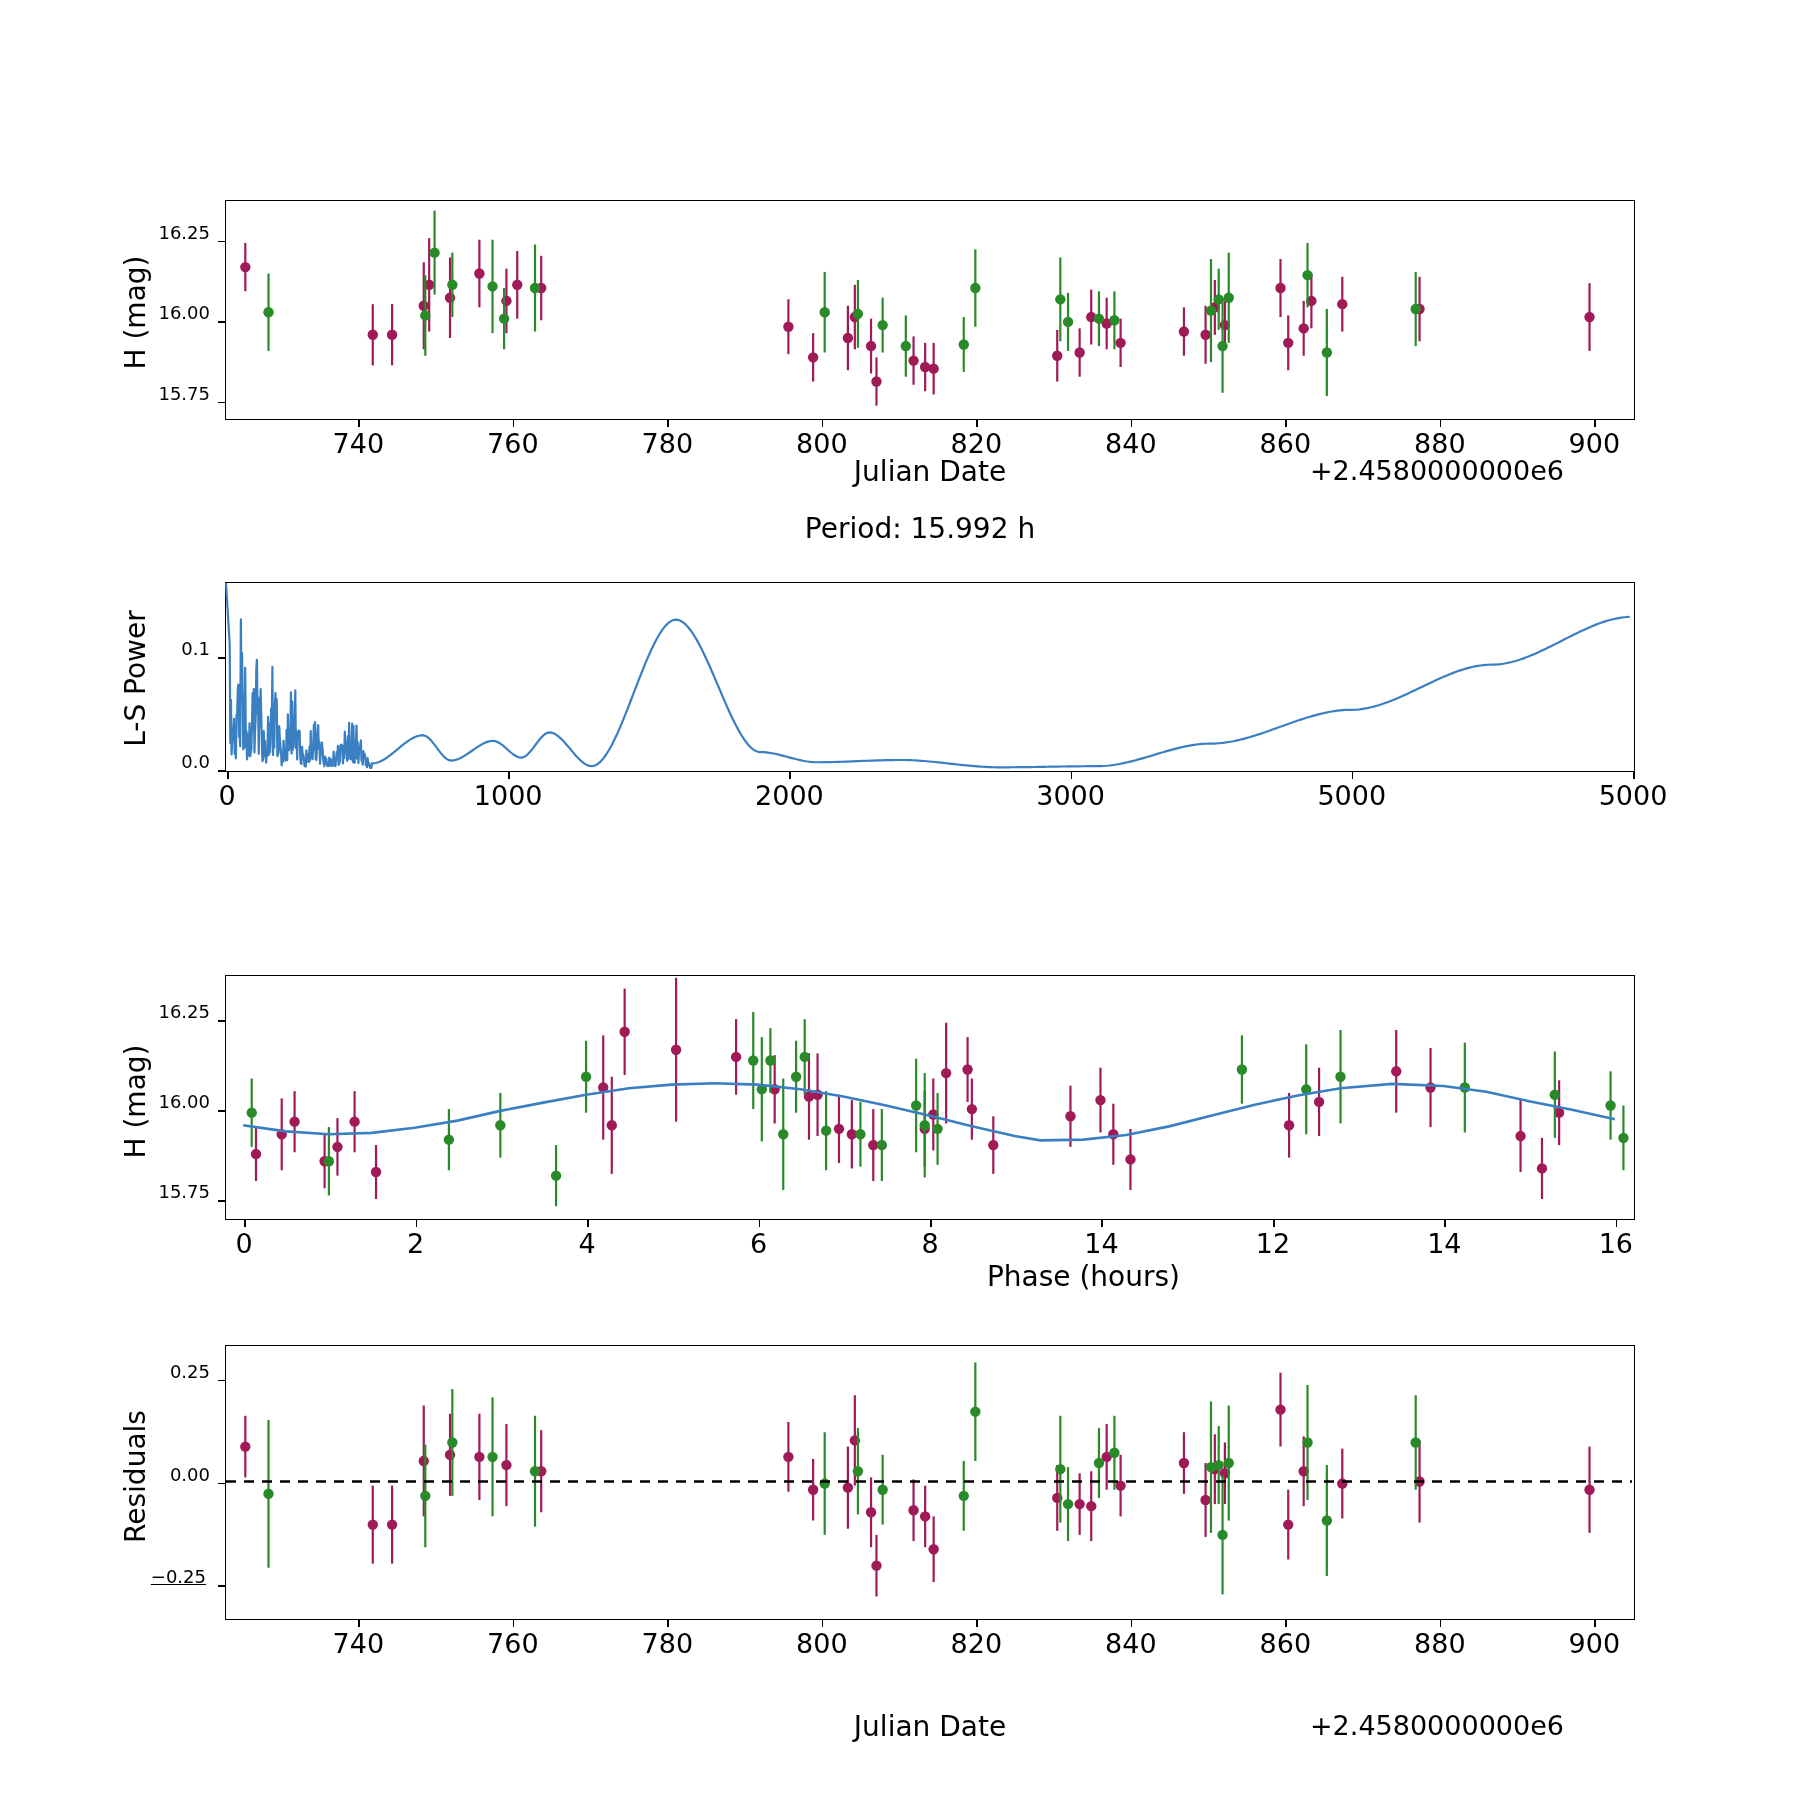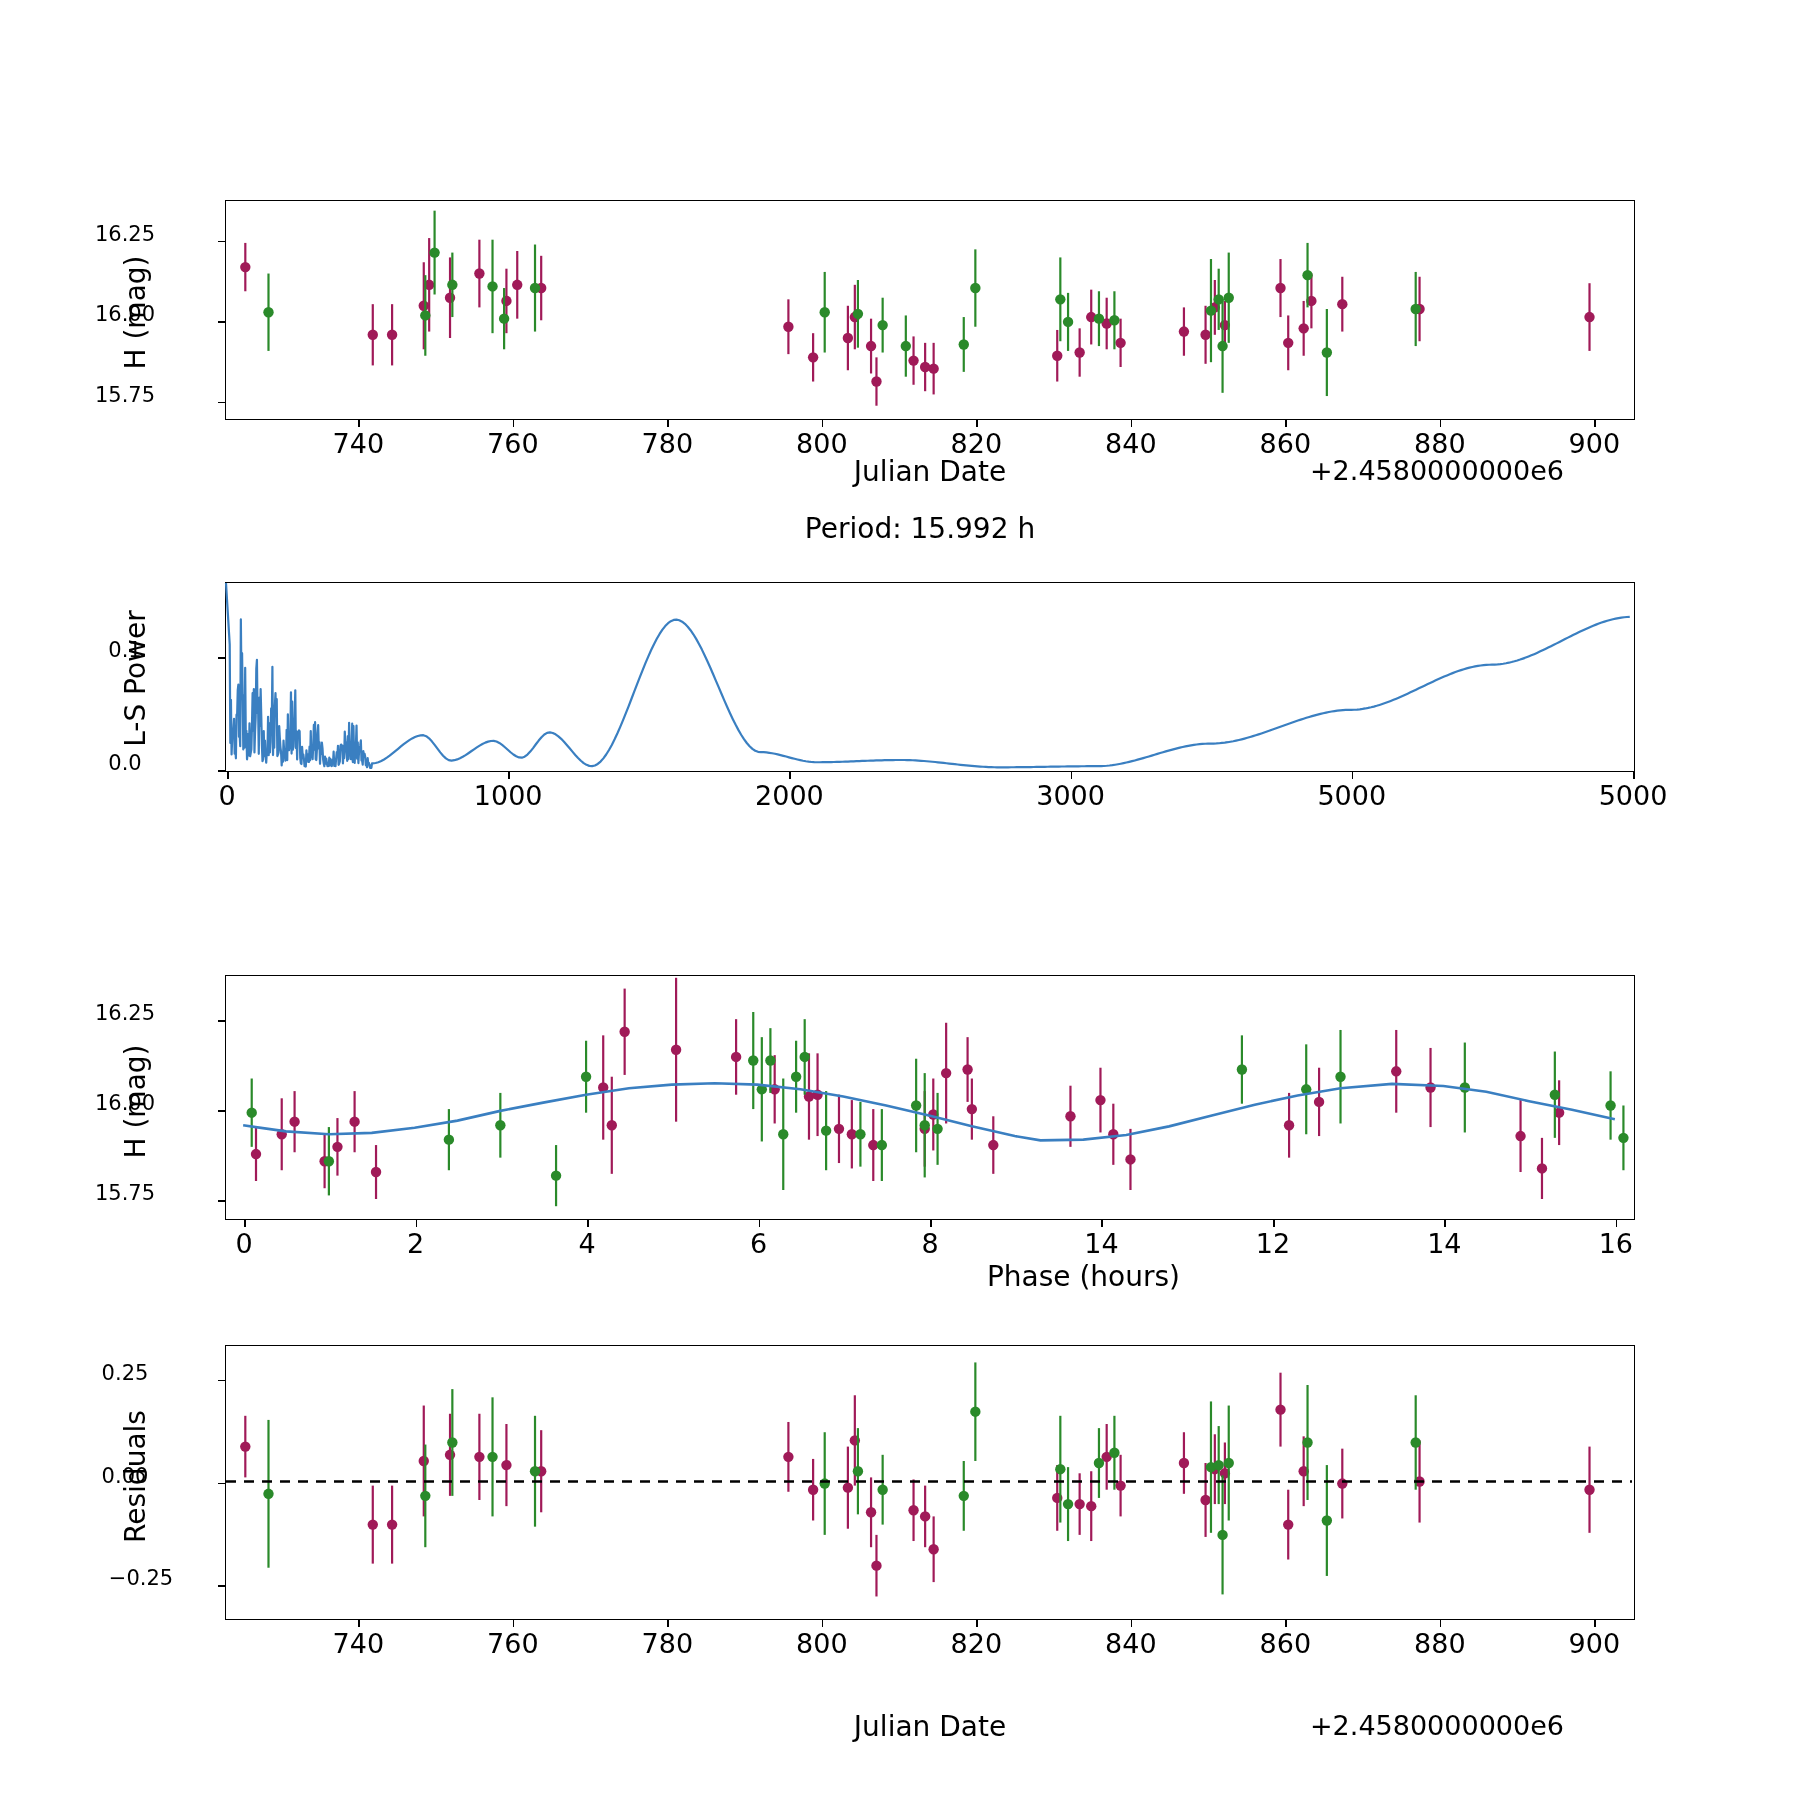--- a/index.html
+++ b/index.html
@@ -17,21 +17,21 @@
   .panel{position:absolute;}
   .plotbox{
     position:absolute;border:1.6px solid #000;box-sizing:border-box;background:#fff;
   }
   .axis-label{position:absolute;font-size:28px;text-align:center;}
   .ylabel{
     position:absolute;font-size:28px;transform-origin:50% 50%;
     transform:rotate(-90deg);white-space:nowrap;text-align:center;
   }
   .tick-x{position:absolute;font-size:27px;text-align:center;}
-  .tick-y{position:absolute;font-size:21px;text-align:center;}
+  .tick-y{position:absolute;font-size:18px;text-align:right;}
   .offsetlbl{position:absolute;font-size:27px;white-space:nowrap;}
   .annot{position:absolute;font-size:28px;text-align:center;white-space:nowrap;}
   svg{display:block;overflow:visible;}
 </style>
 </head>
 <body>
 
 <div id="root">
 
 
@@ -516,18 +516,18 @@
         <div class="tick-x" style="left: 1215.36px; top: 308px; width: 140px;">860</div>
         <div style="position: absolute; background: rgb(0, 0, 0); width: 1.6px; height: 7px; left: 1285.36px; top: 300px;"></div>
         <div class="tick-x" style="left: 1369.87px; top: 308px; width: 140px;">880</div>
         <div style="position: absolute; background: rgb(0, 0, 0); width: 1.6px; height: 7px; left: 1439.87px; top: 300px;"></div>
         <div class="tick-x" style="left: 1524.37px; top: 308px; width: 140px;">900</div>
         <div style="position: absolute; background: rgb(0, 0, 0); width: 1.6px; height: 7px; left: 1594.37px; top: 300px;"></div>
         <div class="tick-y" style="left: 40px; top: 40.8485px; width: 170px;">0.25</div>
         <div style="position: absolute; background: rgb(0, 0, 0); height: 1.6px; width: 7px; left: 218px; top: 59.8485px;"></div>
         <div class="tick-y" style="left: 40px; top: 143.5px; width: 170px;">0.00</div>
         <div style="position: absolute; background: rgb(0, 0, 0); height: 1.6px; width: 7px; left: 218px; top: 162.5px;"></div>
-        <div class="tick-y" style="left: 56px; top: 246.152px; width: 170px;">−0.25</div>
+        <div class="tick-y" style="left: 36px; top: 246.152px; width: 170px; text-decoration: underline;">−0.25</div>
         <div style="position: absolute; background: rgb(0, 0, 0); height: 1.6px; width: 7px; left: 218px; top: 265.152px;"></div>
       </div>
   </div>
 
 </div>
 
 </body></html>

